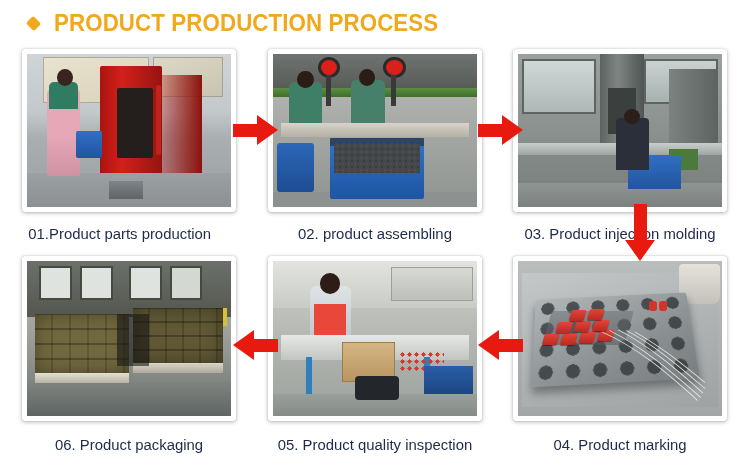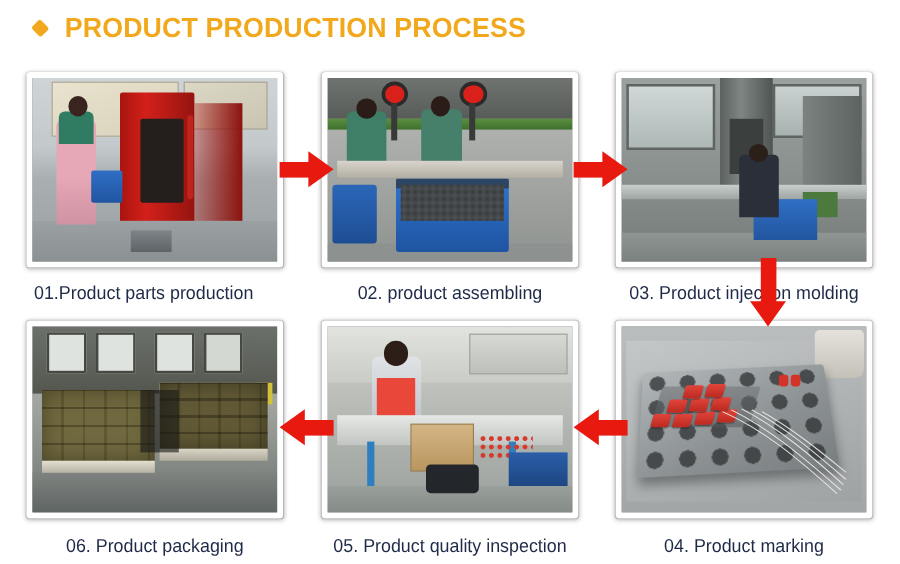--- a/index.html
+++ b/index.html
@@ -36,21 +36,21 @@
     font-family: "Liberation Sans", sans-serif;
     font-size: 23px;
     font-weight: bold;
     letter-spacing: .1px;
     transform: scaleX(0.97);
     transform-origin: left center;
     white-space: nowrap;
   }
 
   
-  .grid { position: absolute; left: 0; top: 11px; width: 750px; height: 406px; }
+  .grid { position: absolute; left: 0; top: 0; width: 750px; height: 406px; }
 
   .cell { position: absolute; }
 
   .photo-frame {
     position: absolute;
     background: #ffffff;
     padding: 5px;
     border-radius: 3px;
     box-shadow: 0 1px 4px rgba(0,0,0,.30), 0 0 1px rgba(0,0,0,.25);
   }

